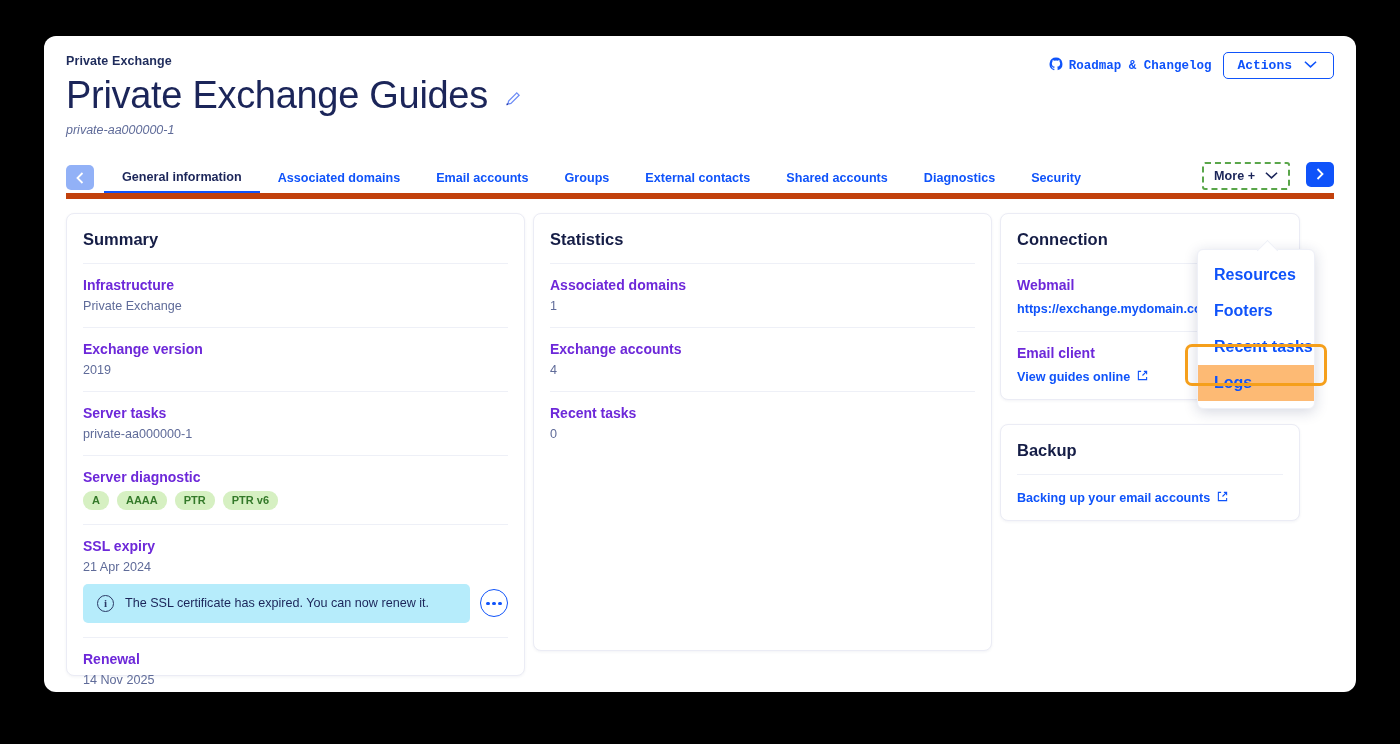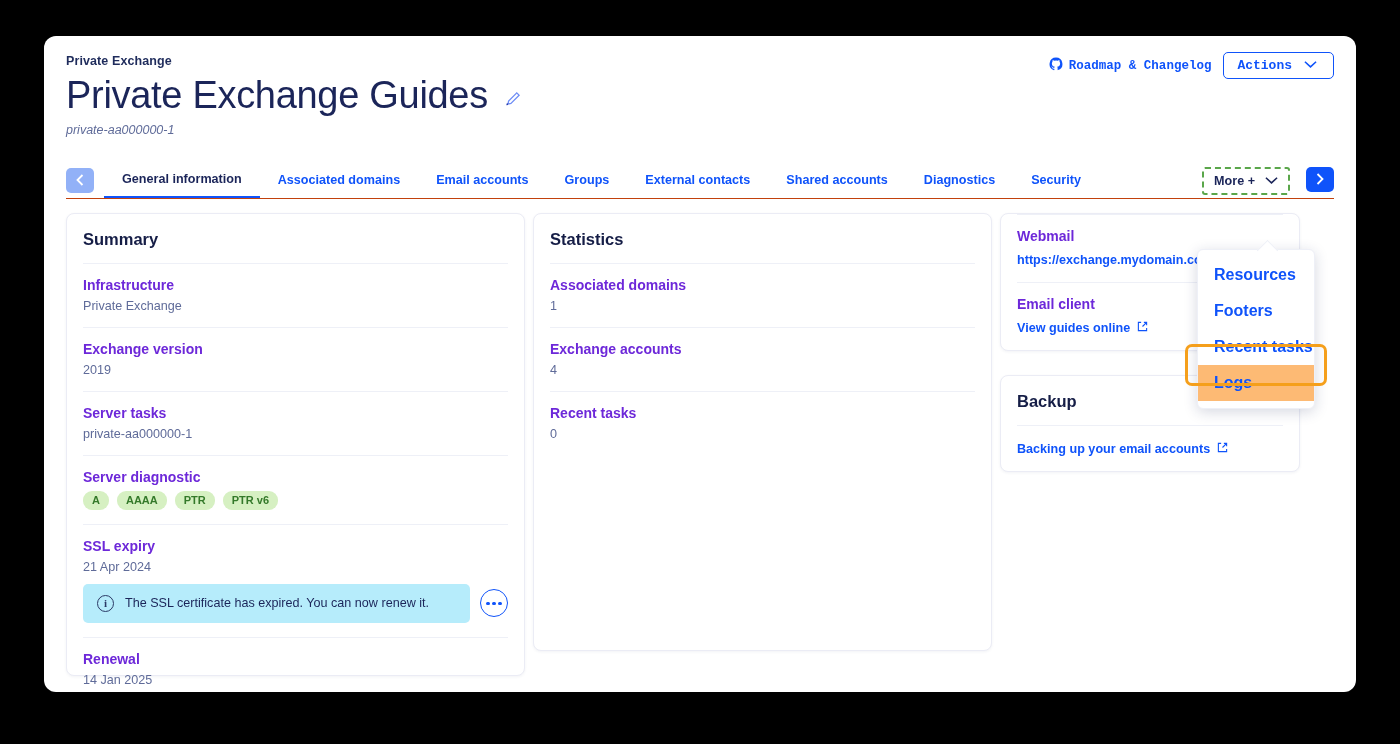--- a/index.html
+++ b/index.html
@@ -95,21 +95,21 @@
     background: #fff;
     cursor: pointer;
   }
 
   
   .tabbar {
     position: relative;
     margin: 26px 22px 0 22px;
     display: flex;
     align-items: center;
-    border-bottom: 1px solid #c2410c;
+    border-bottom: 6px solid #c2410c;
     height: 36px;
   }
   .nav-arrow {
     width: 28px;
     height: 25px;
     border-radius: 5px;
     display: flex;
     align-items: center;
     justify-content: center;
     color: #ffffff;
@@ -432,21 +432,21 @@
             <div class="dots-btn">
               <i></i>
                 <i></i>
                 <i></i>
             </div>
           </div>
         </div>
 
         <div class="row">
           <div class="row-label">Renewal</div>
-          <div class="row-value">14 Jan 2025</div>
+          <div class="row-value">14 Nov 2025</div>
         </div>
       </div>
     </div>
 
     <div class="col-mid">
       <div class="card stats-card">
         <div class="card-title">Statistics</div>
 
         <div class="row">
           <div class="row-label">Associated domains</div>
@@ -461,20 +461,21 @@
         <div class="row">
           <div class="row-label">Recent tasks</div>
           <div class="row-value">0</div>
         </div>
       </div>
     </div>
 
     <div class="col-right">
 
       <div class="card">
+        <div class="card-title">Connection</div>
 
         <div class="row">
           <div class="row-label">Webmail</div>
           <div class="row-link clip">https://exchange.mydomain.com</div>
         </div>
 
         <div class="row">
           <div class="row-label">Email client</div>
           <div class="row-link">
             <span>View guides online</span>

